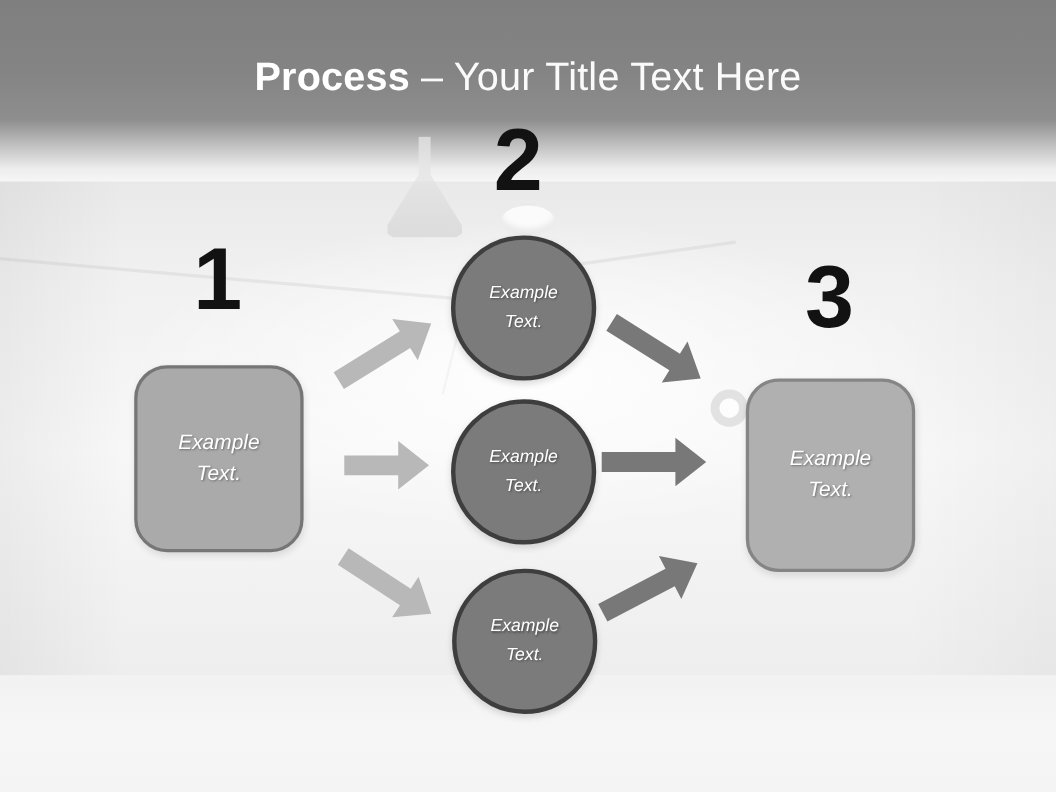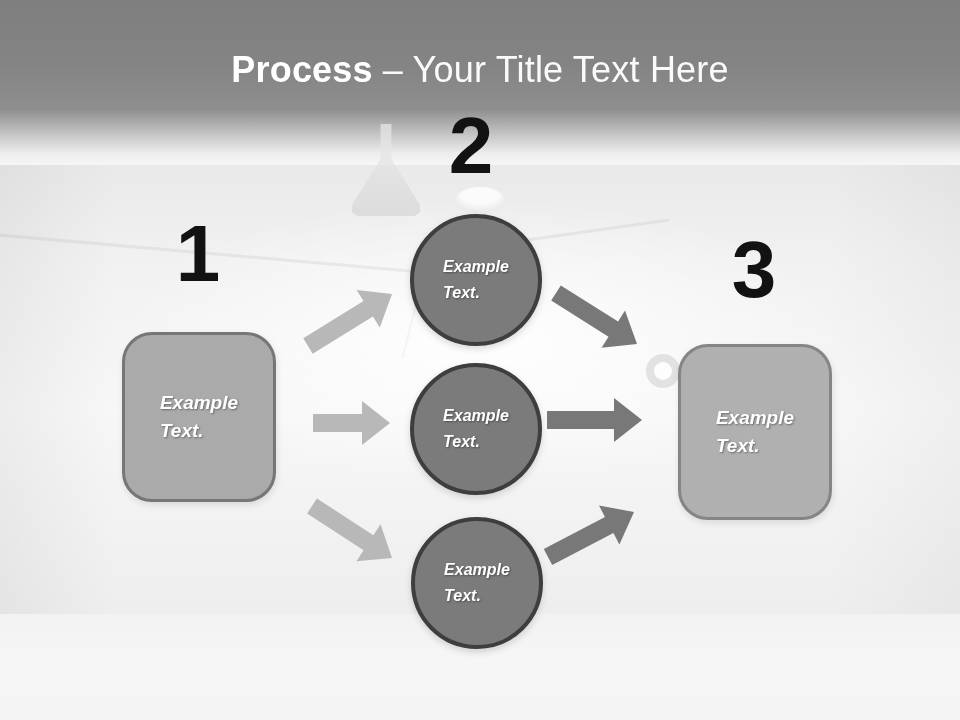--- a/index.html
+++ b/index.html
@@ -90,22 +90,22 @@
     width:132px;height:132px;border-radius:50%;
     background:var(--circle-fill,#7b7b7b);border:4px solid var(--circle-border,#3e3e3e);
     display:flex;align-items:center;justify-content:center;
     box-shadow:0 3px 7px rgba(0,0,0,0.15);
   }
   #circle1{left:410px;top:214px;}
   #circle2{left:410px;top:363px;}
   #circle3{left:411px;top:517px;}
 
   .shape-label{
-    color:var(--label-text,#ffffff);font-weight:700;font-style:italic;
-    text-align:left;white-space:pre-line;
+    color:var(--label-text,#ffffff);font-weight:400;font-style:italic;
+    text-align:center;white-space:pre-line;
     text-shadow:1px 1px 2px rgba(0,0,0,0.38);
   }
   .box .shape-label{font-size:19px;line-height:28px;}
   .circle .shape-label{font-size:16px;line-height:26px;}
 </style>
 </head>
 <body>
 
 <div id="slide">
 

